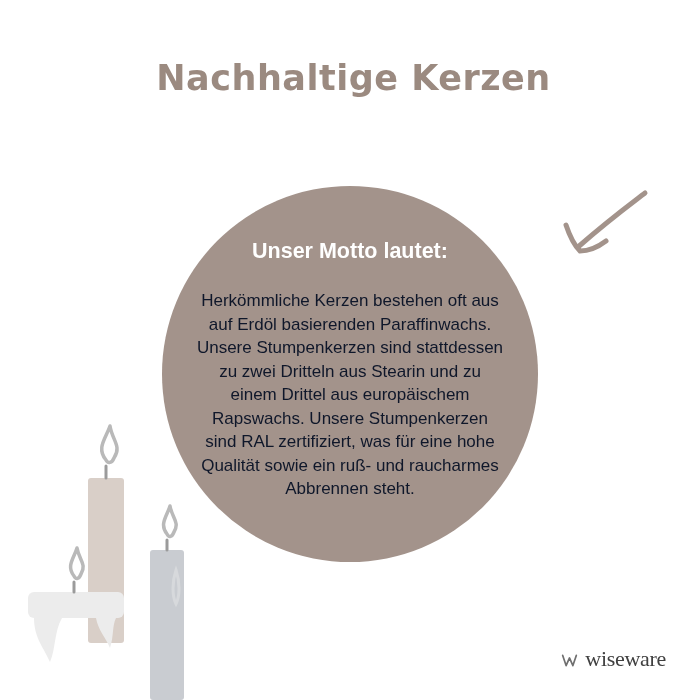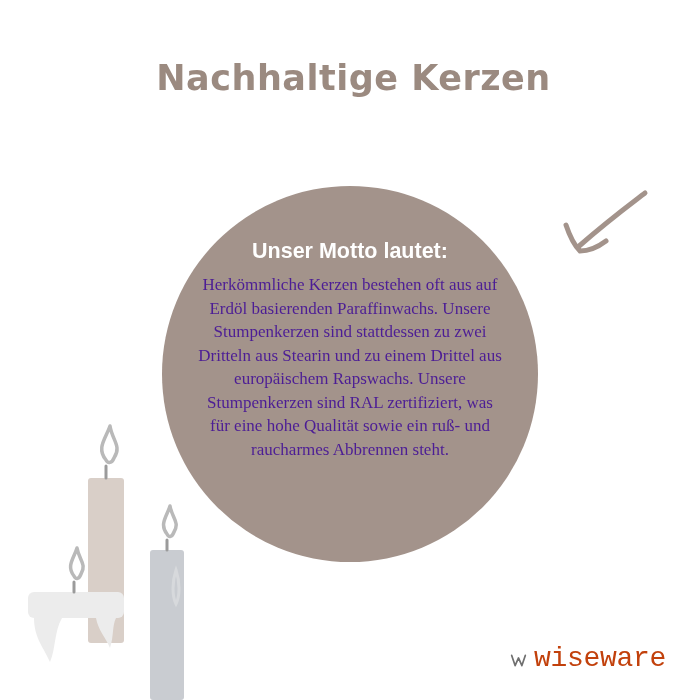--- a/index.html
+++ b/index.html
@@ -47,30 +47,30 @@
     box-sizing: border-box;
     padding: 52px 34px 0 34px;
     text-align: center;
     color: #ffffff;
   }
   .motto {
     font-family: "Liberation Sans", sans-serif;
     font-weight: bold;
     font-size: 21.5px;
     line-height: 27px;
-    margin-bottom: 8px;
+    margin-bottom: 24px;
   }
   .motto .line2 {
     display: block;
   }
   .body-text {
-    font-family: Liberation Serif, serif;
+    font-family: Liberation Sans, sans-serif;
     font-size: 17px;
     line-height: 23.5px;
-    color: #4c1d95;
+    color: #0f172a;
   }
 
   
   .arrow {
     position: absolute;
     left: 540px;
     top: 185px;
     width: 110px;
     height: 90px;
   }
@@ -92,24 +92,24 @@
     display: flex;
     align-items: flex-end;
     gap: 7px;
   }
   .logo-mark {
     width: 17px;
     height: 17px;
     margin-bottom: 3px;
   }
   .logo-text {
-    font-family: Liberation Mono, monospace;
-    font-size: 28px;
+    font-family: Liberation Serif, serif;
+    font-size: 22px;
     font-weight: normal;
-    color: #c2410c;
+    color: #404040;
     letter-spacing: -0.3px;
     line-height: 26px;
   }
 </style>
 </head>
 <body>
 
 <div class="canvas">
 
   <div class="title">Nachhaltige Kerzen</div>

